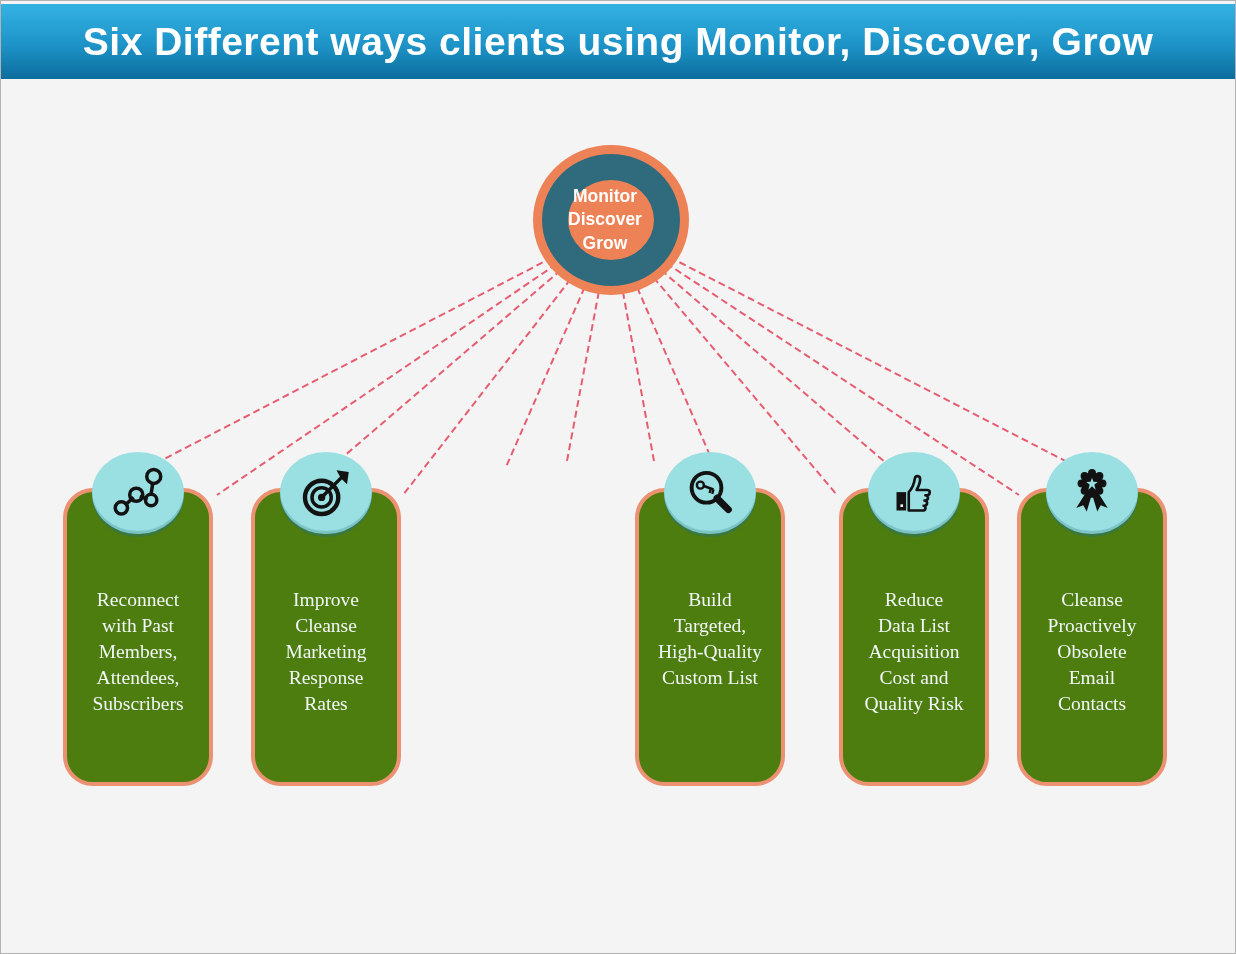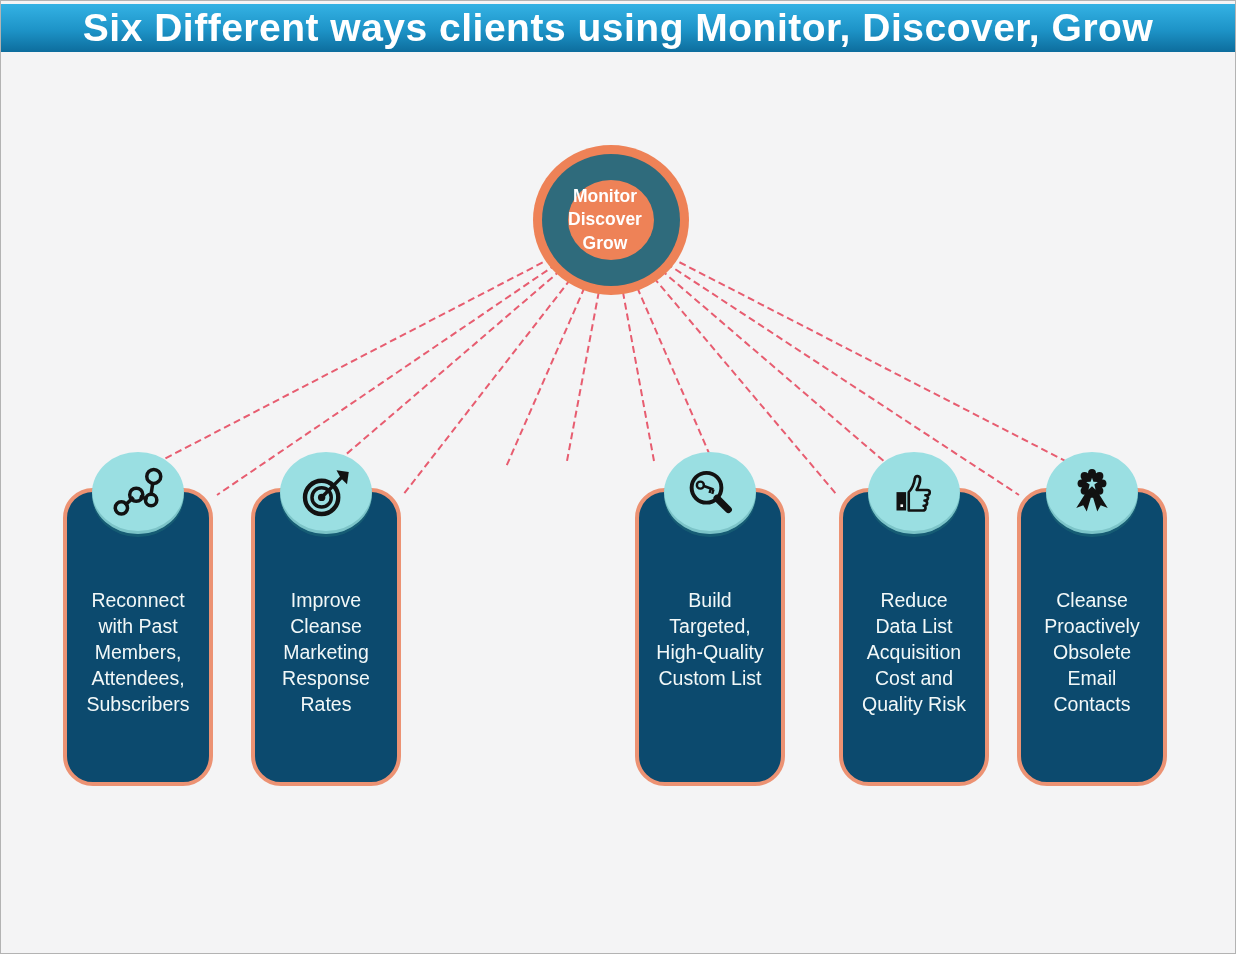--- a/index.html
+++ b/index.html
@@ -2,21 +2,21 @@
 <html><head>
 <meta charset="utf-8">
 <style>
   html,body{margin:0;padding:0;background:#e9e9ea;font-family:"Liberation Sans",sans-serif;}
   .canvas{
     position:relative;width:1236px;height:954px;margin:0 auto;
     background:#f4f4f5;border:1px solid #b3b3b3;box-sizing:border-box;overflow:hidden;
   }
   
   .header-bar{
-    position:absolute;top:3px;left:0;right:0;height:48px;
+    position:absolute;top:3px;left:0;right:0;height:75px;
     background:linear-gradient(180deg,#34b2e4 0%,#1d93c7 55%,#0d6d9d 100%);
     display:flex;align-items:center;justify-content:center;
   }
   .header-title{
     color:#ffffff;font-size:39px;font-weight:600;letter-spacing:.5px;white-space:nowrap;
   }
   
   .lines-layer{position:absolute;top:0;left:0;pointer-events:none;}
   .lines-layer line{stroke:#e64d62;stroke-width:2;stroke-dasharray:7 4;opacity:.9;}
   
@@ -26,21 +26,21 @@
   }
   .center-ring{position:absolute;left:9px;top:9px;right:9px;bottom:9px;border-radius:50%;background:#2f6b7c;}
   .center-inner{
     position:absolute;left:26px;top:26px;right:26px;bottom:26px;border-radius:50%;background:#ee8257;
     display:flex;align-items:center;text-align:center;
   }
   .center-label{color:#ffffff;font-size:17.5px;font-weight:bold;line-height:1.32;white-space:pre-line;}
   
   .card{
     position:absolute;top:487px;width:150px;height:298px;box-sizing:border-box;
-    background:#0c4a6e;border:4px solid #ec9273;border-radius:30px;
+    background:#4d7c0f;border:4px solid #ec9273;border-radius:30px;font-family:Liberation Serif, serif;
   }
   .icon-badge{
     position:absolute;left:50%;top:-40px;transform:translateX(-50%);
     width:92px;height:82px;border-radius:50%;background:#9adfe2;
     box-shadow:0 3px 0 rgba(35,115,125,.45), inset 0 -3px 0 rgba(35,115,125,.25);
     display:flex;align-items:center;justify-content:center;
   }
   .icon-badge svg{width:56px;height:56px;}
   .card-text{
     position:absolute;left:0;right:0;top:95px;padding:0 4px;

